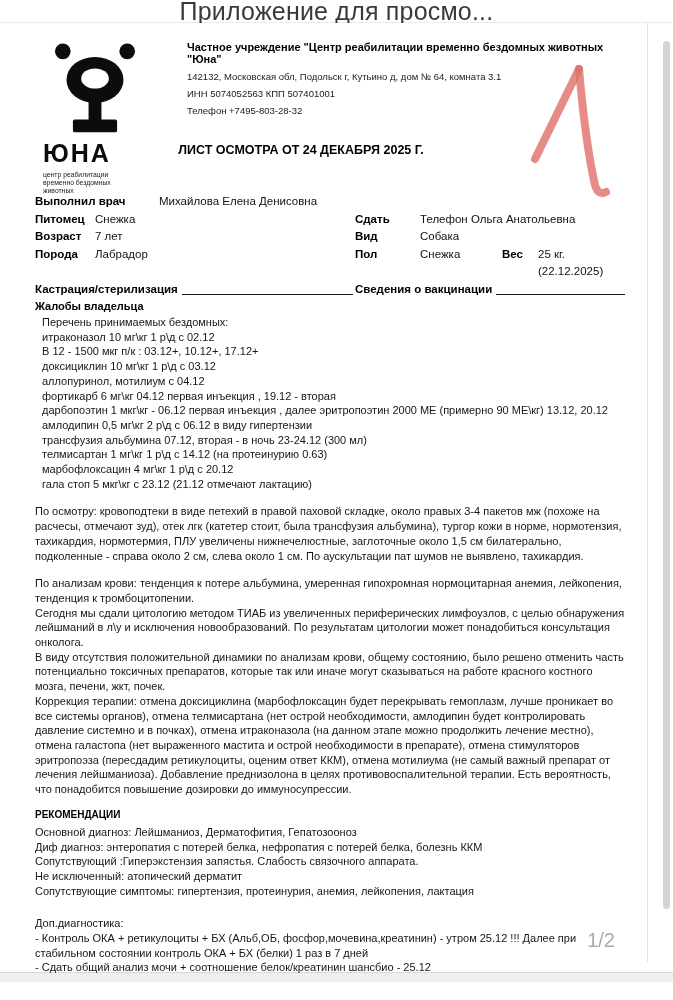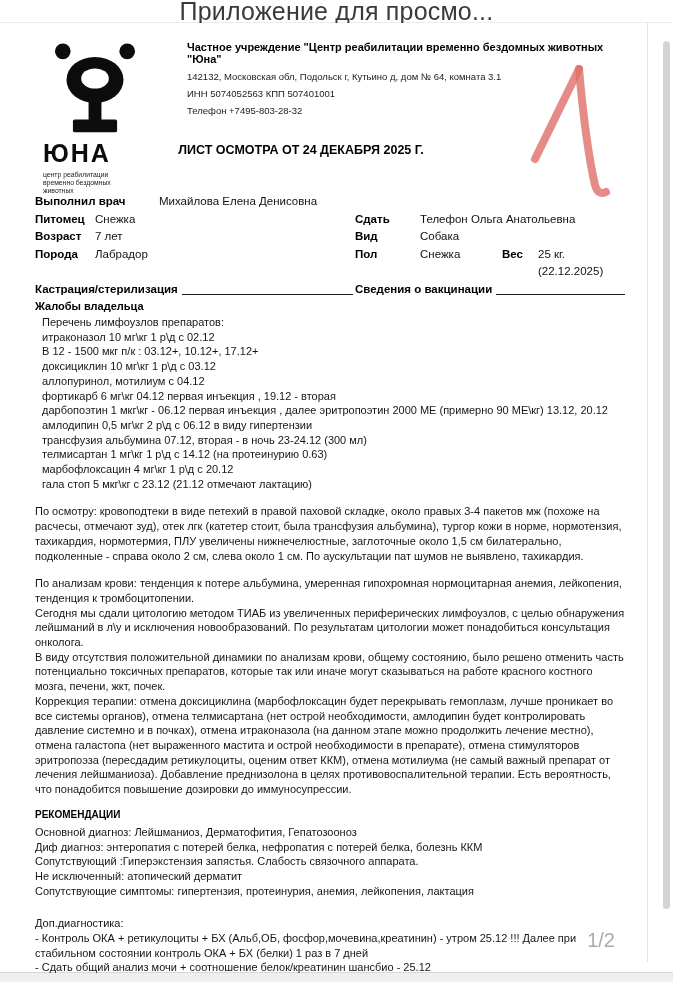--- a/index.html
+++ b/index.html
@@ -148,21 +148,21 @@
         </div>
         <div class="icell-r">
           <b>Сведения о вакцинации</b>
           <span class="fill-line"></span>
         </div>
       </div>
       <div class="heading">Жалобы владельца</div>
     </div>
 
     <div class="body-text meds">
-      <div>Перечень лимфоузлов препаратов:</div>
+      <div>Перечень принимаемых бездомных:</div>
       <div>итраконазол 10 мг\кг 1 р\д с 02.12</div>
       <div>В 12 - 1500 мкг п/к :  03.12+, 10.12+, 17.12+</div>
       <div>доксициклин 10 мг\кг 1 р\д с 03.12</div>
       <div>аллопуринол, мотилиум с 04.12</div>
       <div>фортикарб 6 мг\кг 04.12  первая инъекция , 19.12 - вторая</div>
       <div>дарбопоэтин 1 мкг\кг - 06.12 первая инъекция , далее эритропоэтин 2000 МЕ (примерно 90 МЕ\кг) 13.12, 20.12</div>
       <div>амлодипин 0,5 мг\кг 2 р\д с 06.12 в виду гипертензии</div>
       <div>трансфузия альбумина 07.12, вторая - в ночь 23-24.12 (300 мл)</div>
       <div>телмисартан 1 мг\кг 1 р\д с 14.12 (на протеинурию 0.63)</div>
       <div>марбофлоксацин 4 мг\кг 1 р\д с 20.12</div>

